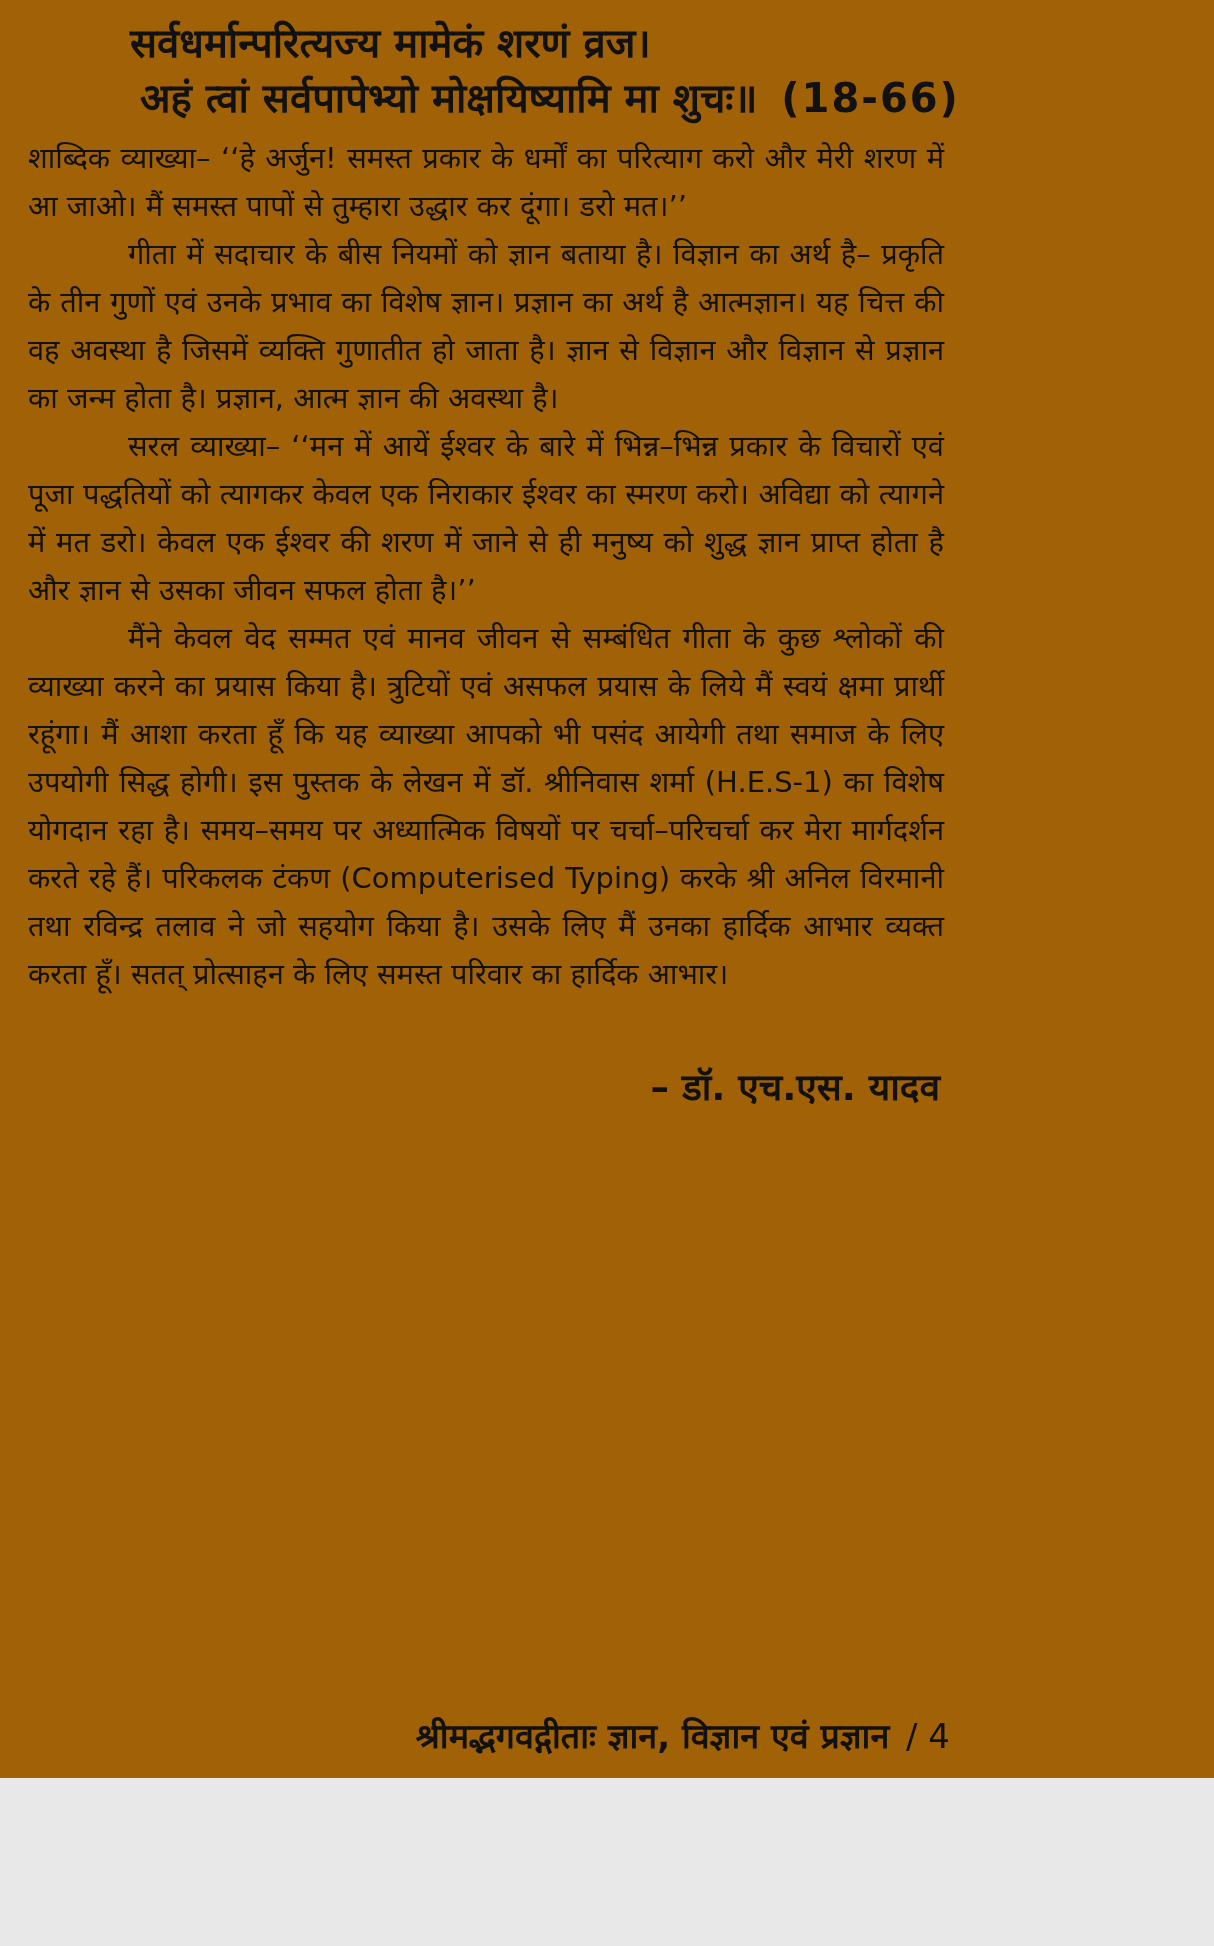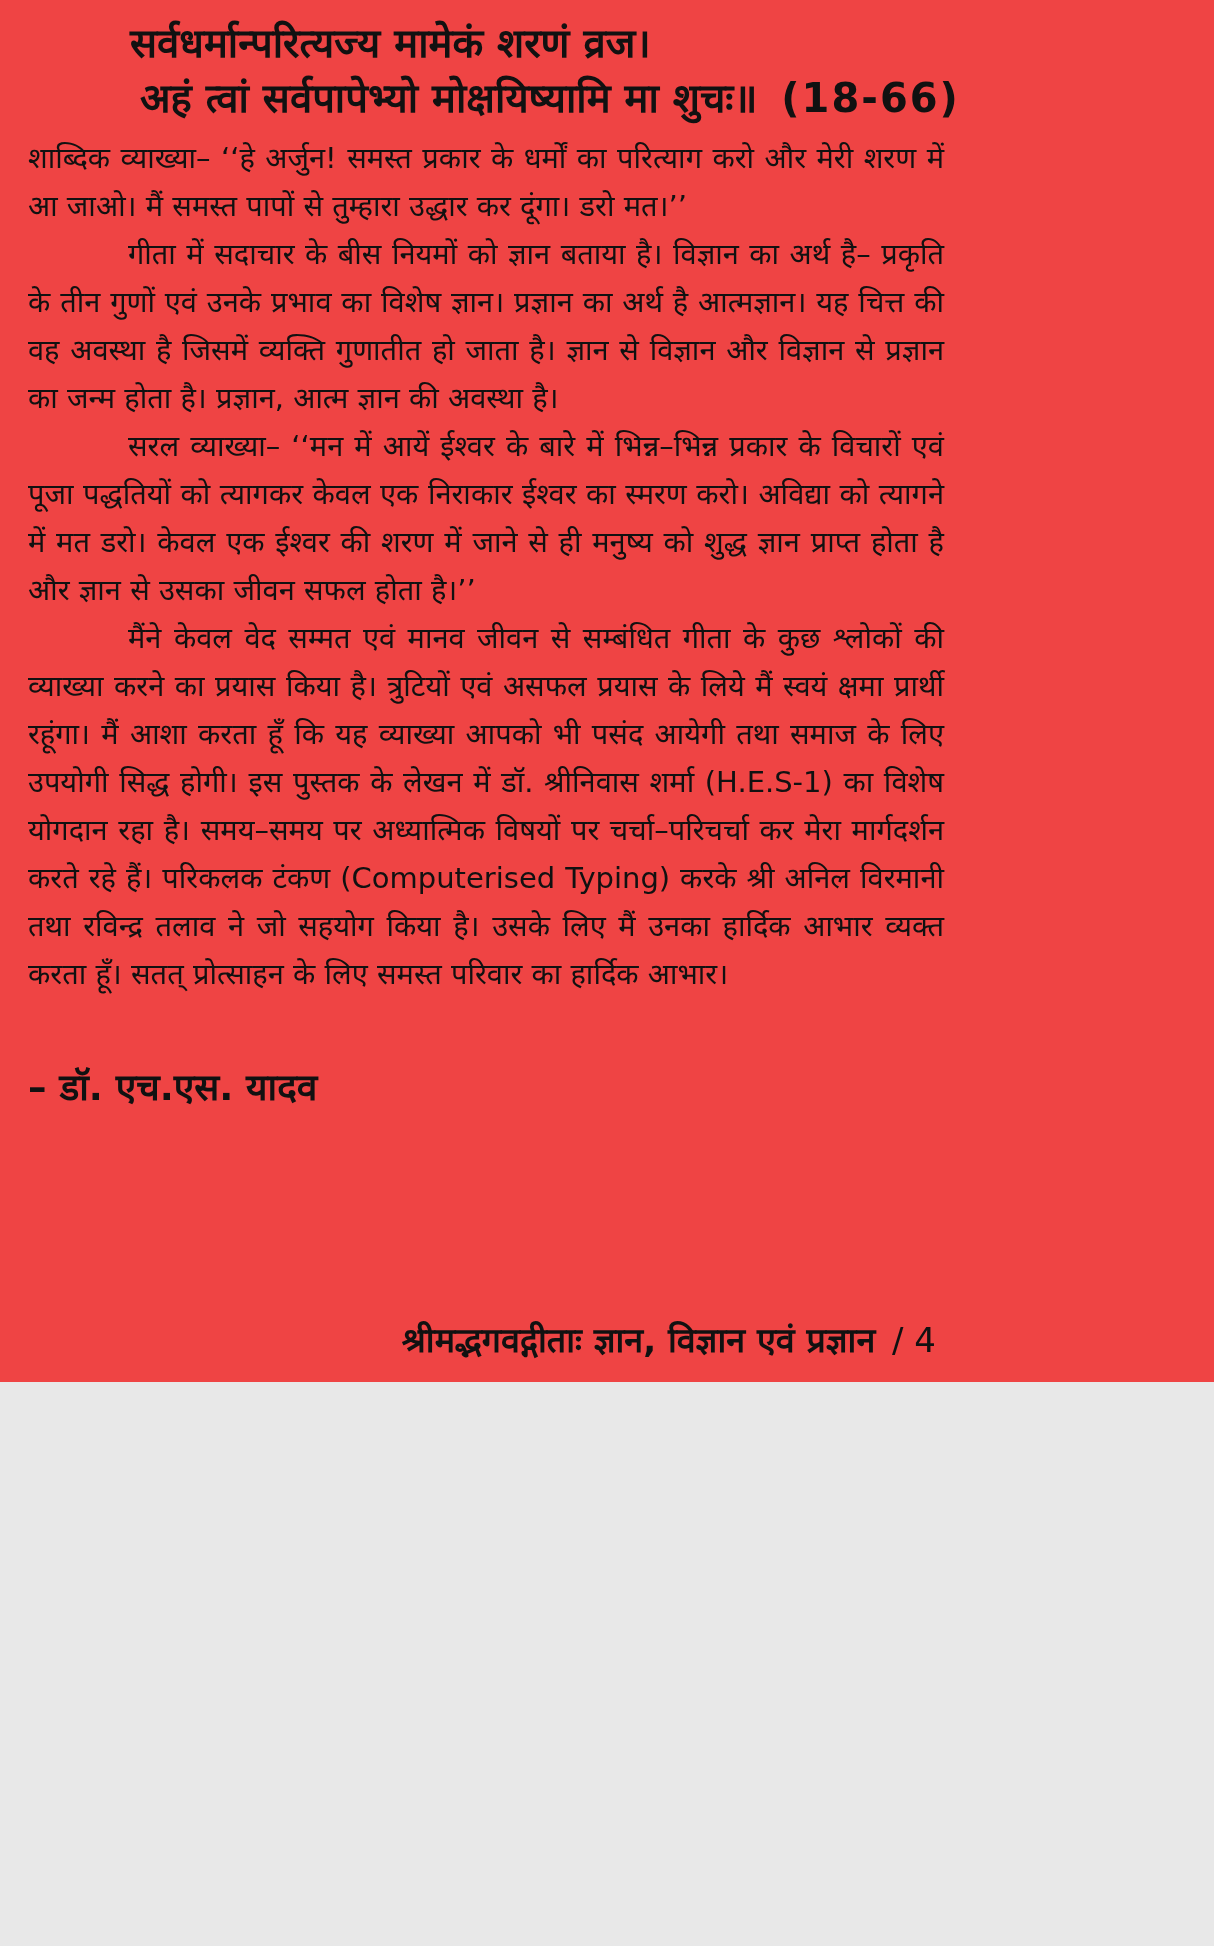--- a/index.html
+++ b/index.html
@@ -3,23 +3,23 @@
 <meta charset="utf-8">
 <style>
   html, body {
     margin: 0;
     padding: 0;
     background: #e8e8e8;
   }
   .page {
     position: relative;
     width: 1214px;
-    height: 1382px;
+    height: 1778px;
     margin: 0 auto;
-    background: #ef4444;
+    background: #a16207;
     color: #111111;
     font-family: "DejaVu Sans", sans-serif;
     overflow: hidden;
   }
   .content {
     position: absolute;
     left: 28px;
     top: 16px;
     width: 916px;
   }
@@ -47,25 +47,26 @@
     text-align: justify;
     text-indent: 100px;
   }
   .para.no-indent {
     text-indent: 0;
   }
   .signature {
     margin-top: 62px;
     font-size: 37px;
     font-weight: bold;
+    text-align: right;
     padding-right: 4px;
   }
   .footer {
     position: absolute;
-    left: 20px;
+    left: 34px;
     bottom: 20px;
     width: 916px;
     text-align: right;
     font-size: 34px;
     line-height: 44px;
     white-space: nowrap;
   }
   .footer-title {
     font-weight: bold;
   }

